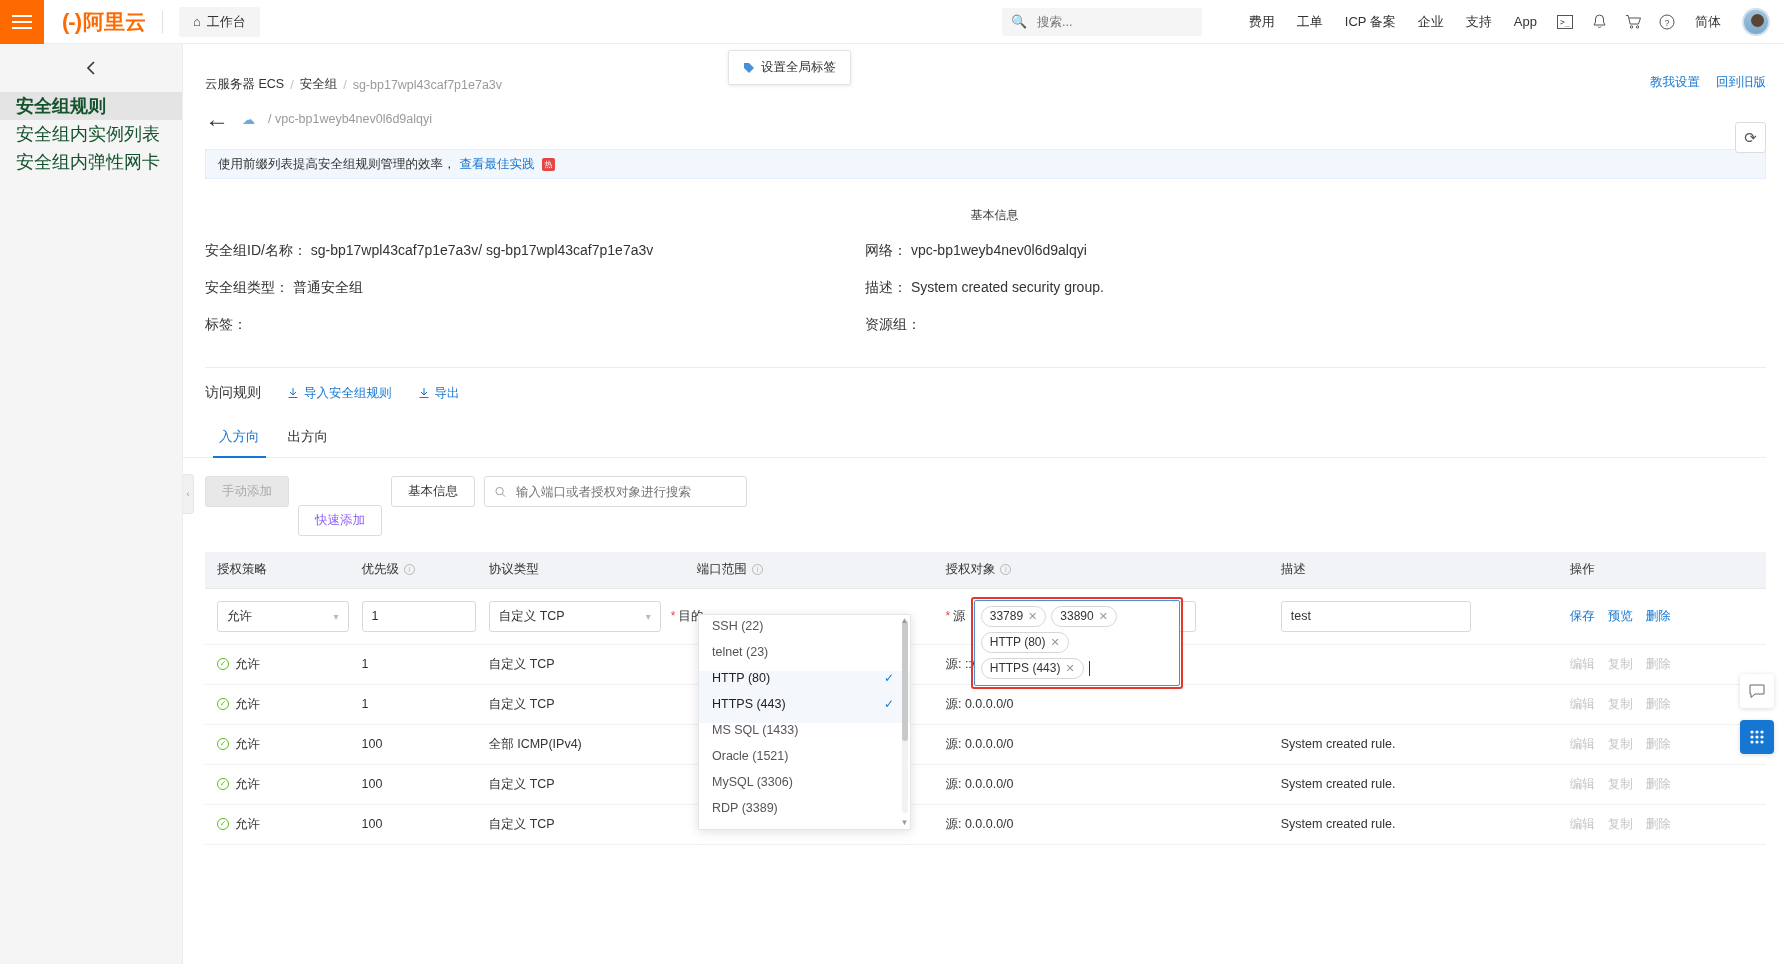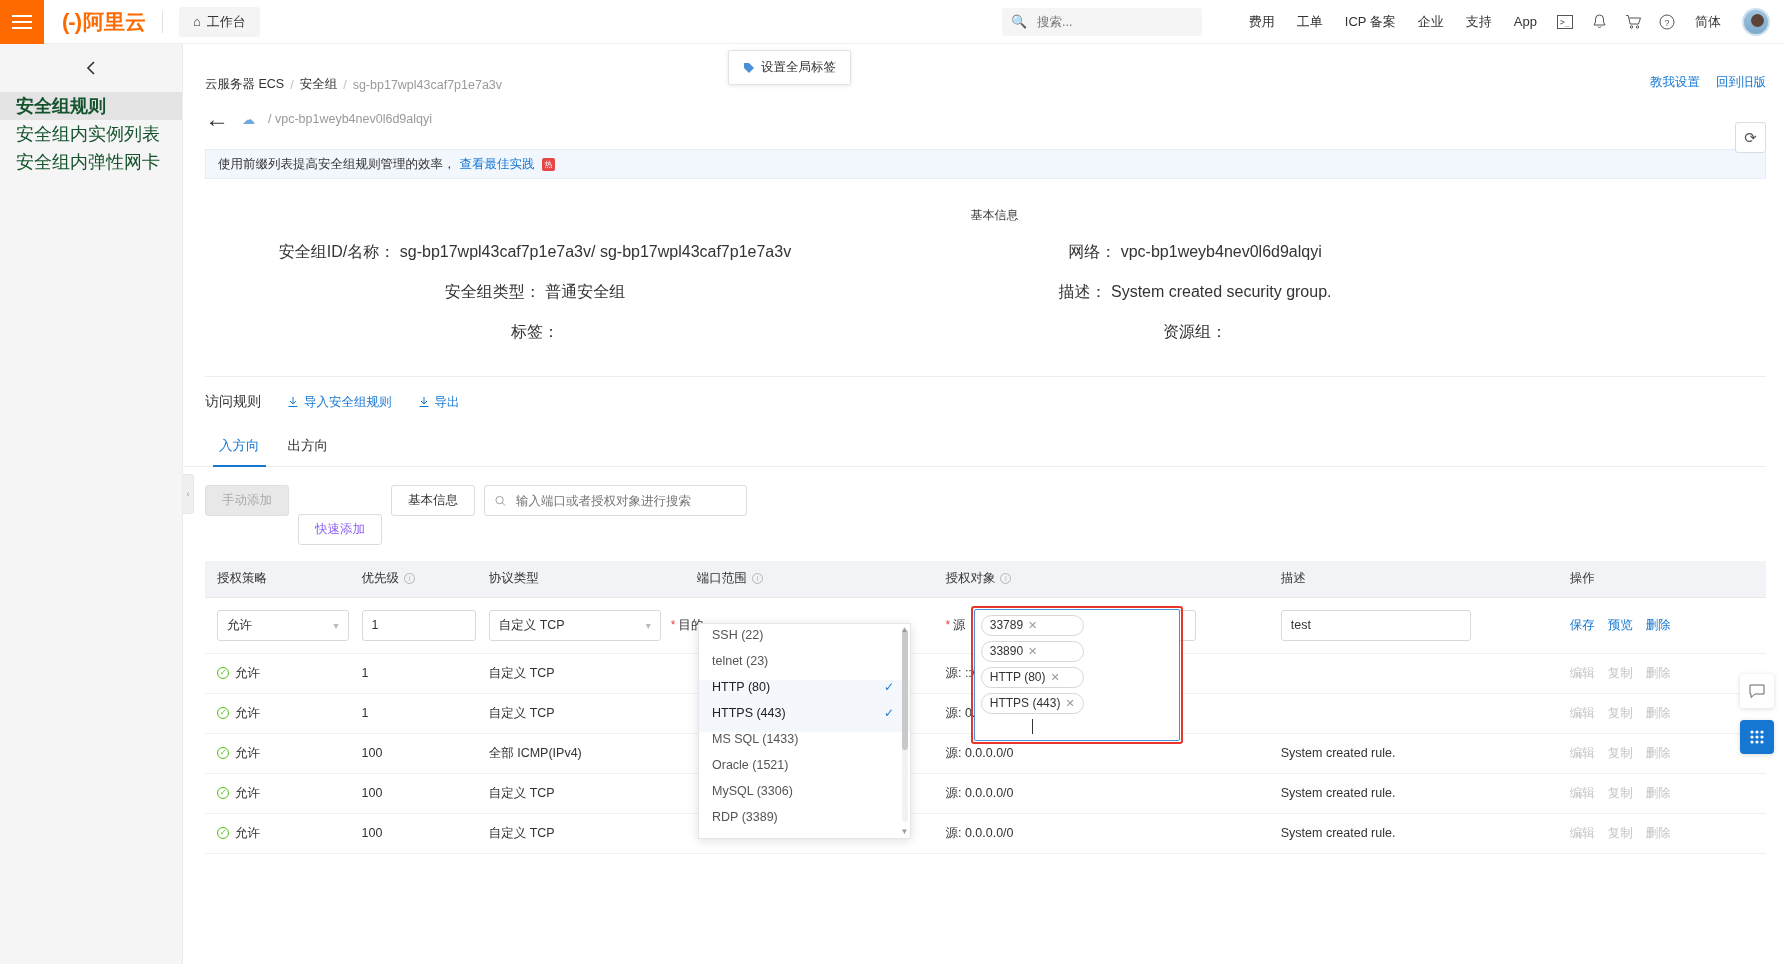--- a/index.html
+++ b/index.html
@@ -52,21 +52,21 @@
   .vpc-ref { color:#9a9a9a; font-size:12.5px;text-align:center;}
   .refresh-btn { position:absolute; right:18px; top:78px; width:31px; height:31px; border:1px solid #dcdcdc; border-radius:3px; background:#fff; display:flex; align-items:center; justify-content:center; color:#555; cursor:pointer; font-size:15px;}
 
   .notice { margin:18px 18px 0 22px; background:#f2f7fd; border:1px solid #e3eefb; height:30px; display:flex; align-items:center; padding:0 12px; font-size:12.5px; color:#333; gap:4px;}
   .notice a { color:#1677d2; text-decoration:none; cursor:pointer;}
   .hot { background:#e64545; color:#fff; font-size:8px; padding:1px 3px; border-radius:2px; margin-left:3px; letter-spacing:-.5px;}
 
   .sect-title { padding:28px 0 0 22px; font-size:12px; color:#404040;text-align:center;}
   .info-grid { display:flex; padding:18px 0 0 22px;}
   .info-col { width:660px;}
-  .info-line { font-size:16px; color:#333; margin-bottom:19px;text-align:center;}
+  .info-line { font-size:14px; color:#333; margin-bottom:19px;}
   .info-line .lbl { color:#333;}
   .info-line .val { color:#333;}
 
   .hr { height:1px; background:#ededed; margin:14px 18px 0 22px;}
 
   .rules-head { display:flex; align-items:center; padding:16px 0 0 22px; gap:26px;}
   .rules-head .t { font-size:14px; color:#333;}
   .lnk { color:#1677d2; font-size:12.5px; display:flex; align-items:center; gap:5px; cursor:pointer;}
 
   .tabs { display:flex; gap:0; padding-left:22px; margin-top:16px; border-bottom:1px solid #ececec; margin-right:18px;}
@@ -95,21 +95,21 @@
 
   
   tr.editrow td { height:56px; background:#fff; border-bottom:1px solid #f0f0f0;}
   .sel { height:31px; border:1px solid #d9d9d9; border-radius:3px; display:flex; align-items:center; padding:0 9px; font-size:12.5px; background:#fff; justify-content:space-between; color:#333; cursor:pointer;}
   .sel .cv { color:#bbb; font-size:10px;}
   .inp { height:31px; border:1px solid #d9d9d9; border-radius:3px; display:flex; align-items:center; padding:0 9px; font-size:12.5px; background:#fff; color:#333;}
   .req { color:#e64545; margin-right:3px; font-size:12px;}
   .fieldlabel { font-size:12.5px; color:#333; white-space:nowrap; display:flex; align-items:center;}
 
   .multi-outer { position:absolute; left:494px; top:8px; width:212px; border:2px solid #e8372a; border-radius:3px; padding:1px; z-index:40;}
-  .multi { border:1px solid #4a90d9; border-radius:2px; background:#fff; padding:5px 6px 6px; display:flex; flex-wrap:wrap; gap:5px; min-height:46px; align-content:flex-start;flex-direction:column;}
+  .multi { border:1px solid #4a90d9; border-radius:2px; background:#fff; padding:5px 6px 6px; display:flex; flex-wrap:wrap; gap:5px; min-height:46px; align-content:flex-start;}
   .tag { border:1px solid #d6d6d6; border-radius:11px; background:#fff; font-size:12px; color:#333; padding:2px 8px; display:flex; align-items:center; gap:5px; height:21px; white-space:nowrap;}
   .tag .x { color:#999; font-size:11px; cursor:pointer;}
   .caret-txt { width:1px; height:15px; background:#333; align-self:center; animation:blink 1s steps(1) infinite;}
   @keyframes blink { 50% { opacity:0; } }
 
   .dropdown { position:absolute; left:493px; top:62px; width:213px; background:#fff; border:1px solid #e6e6e6; box-shadow:0 2px 10px rgba(0,0,0,.12); z-index:45; padding:4px 0 2px;}
   .opt { height:26px; display:flex; align-items:flex-start; justify-content:space-between; padding:0 16px 0 13px; font-size:12.5px; color:#555; cursor:pointer;}
   .opt.sel-opt { background:#f4f7fb; color:#222;}
   .opt .ck { color:#1677d2; font-size:12px;}
   .scroll-track { position:absolute; right:2px; top:4px; bottom:16px; width:6px; background:#f2f2f2; border-radius:3px;}

